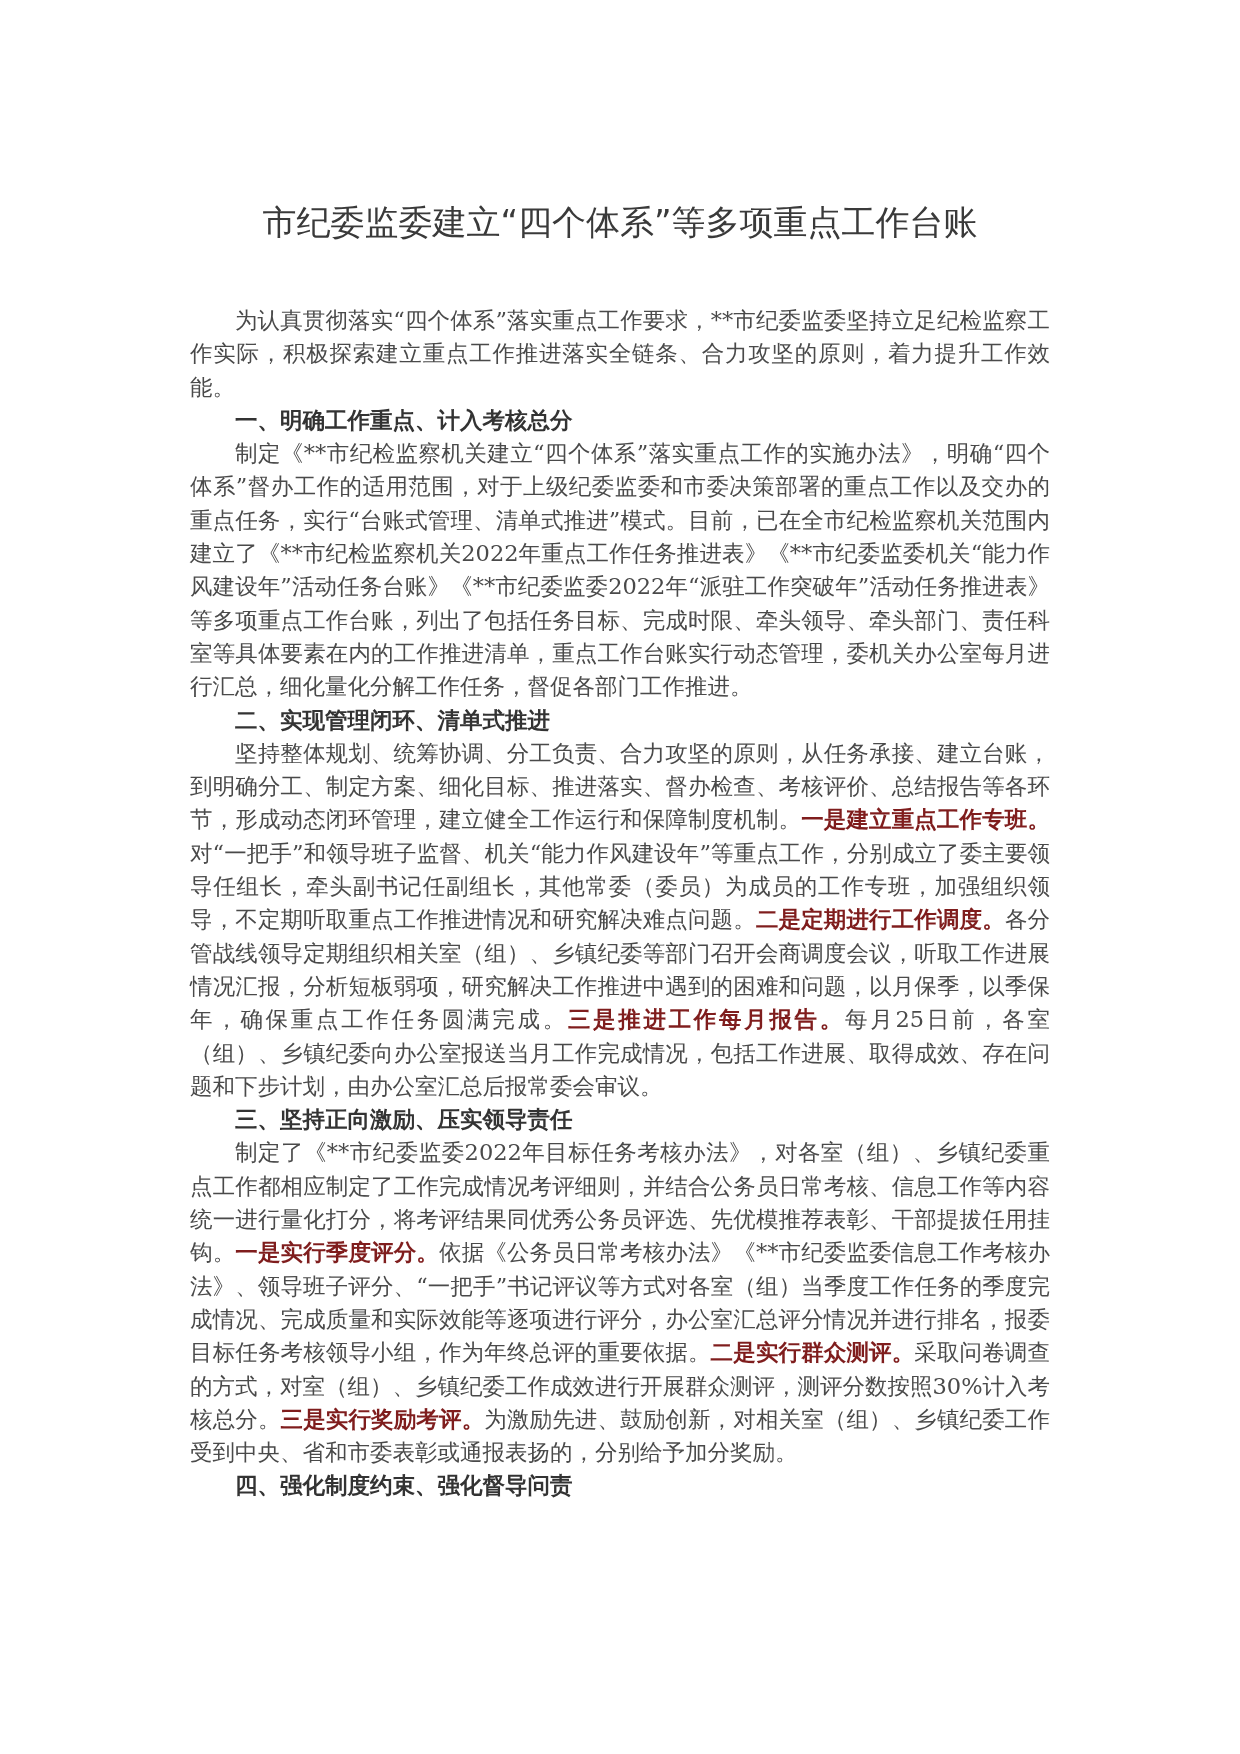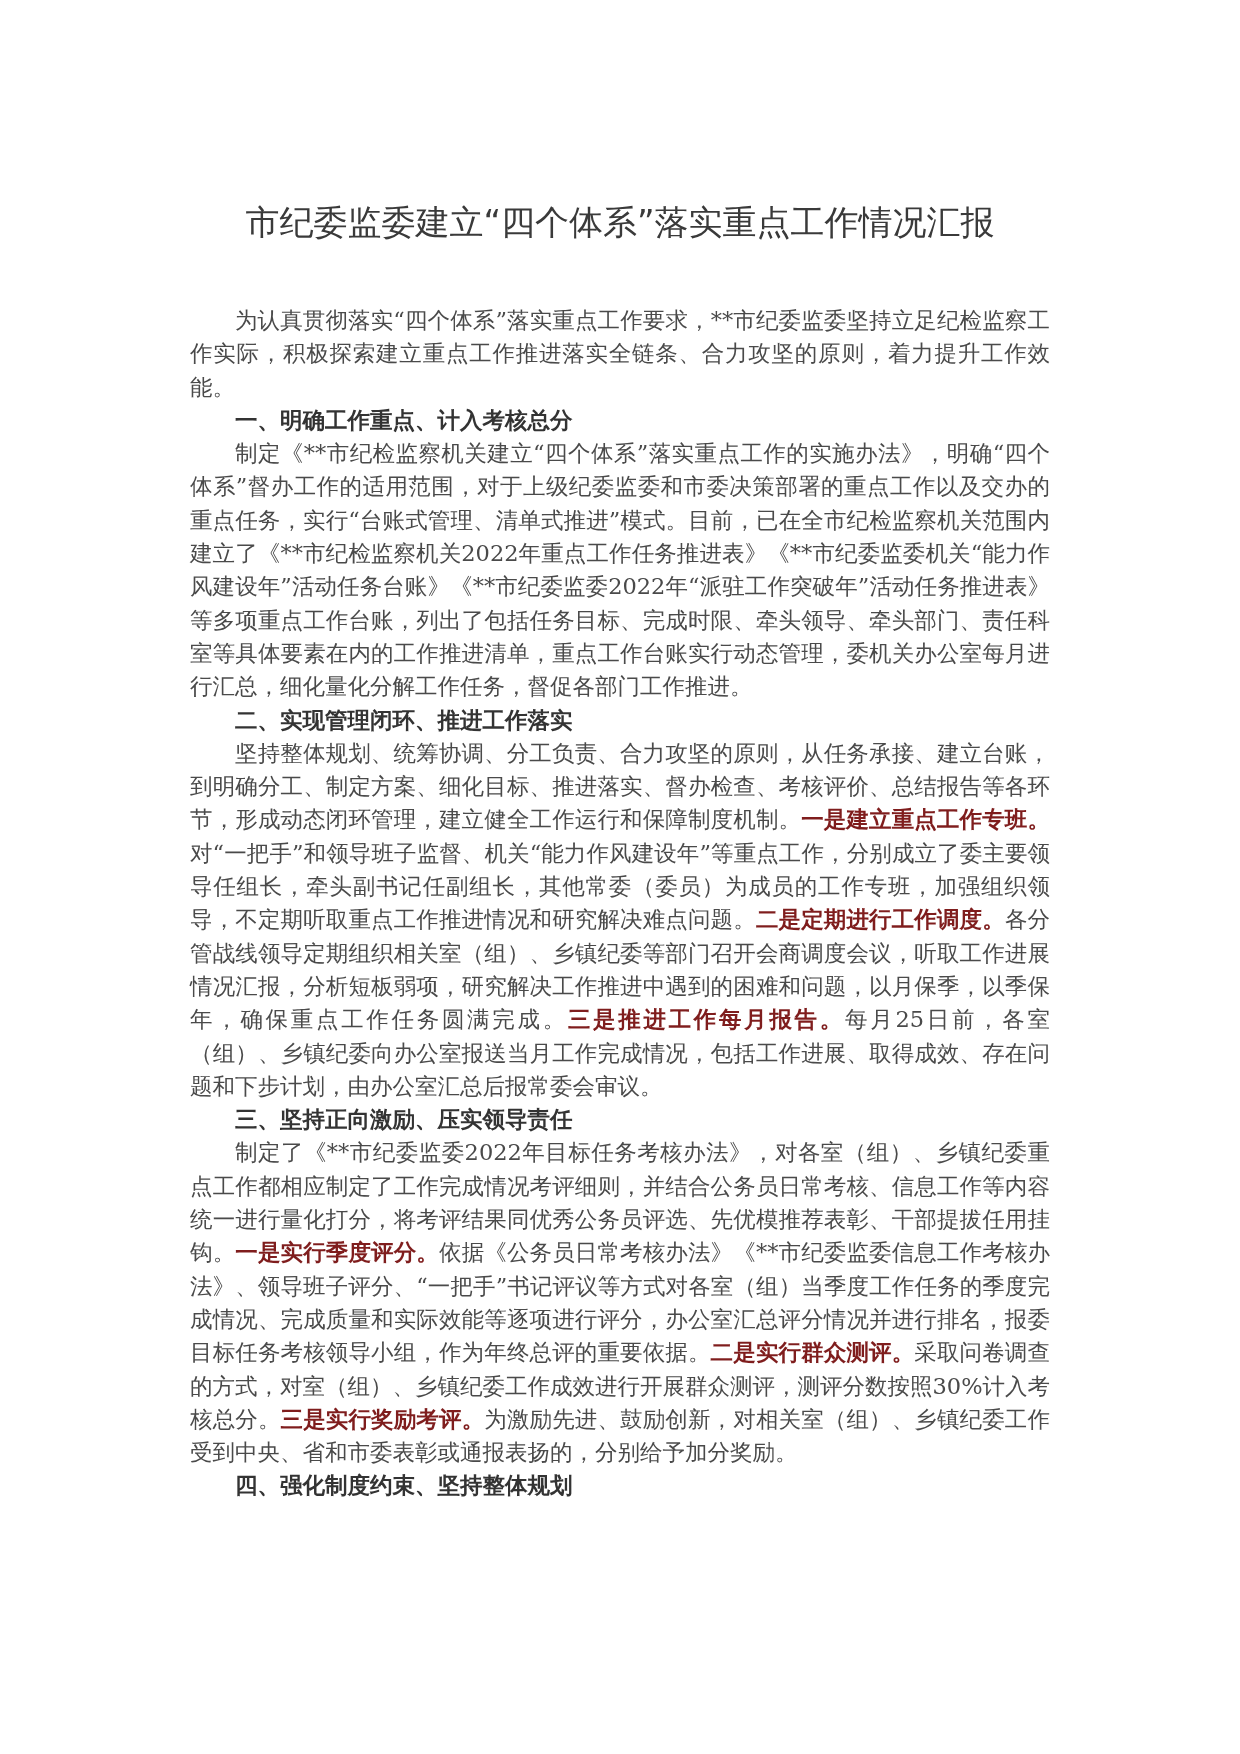--- a/index.html
+++ b/index.html
@@ -22,29 +22,29 @@
     margin: 0; text-indent: 2em;
     font-family: "DejaVu Sans", "Liberation Sans", sans-serif;
     font-weight: bold; font-size: 22.5px; line-height: 33.3px; color: #333;
   }
   .body b { font-family: "DejaVu Sans", "Liberation Sans", sans-serif; font-weight: bold; color: #7f1d1d; }
 </style>
 </head>
 <body>
 
 <div class="page">
-  <div class="title">市纪委监委建立“四个体系”落实重点工作情况汇报</div>
+  <div class="title">市纪委监委建立“四个体系”等多项重点工作台账</div>
 
   <div class="body">
     <p>为认真贯彻落实“四个体系”落实重点工作要求，**市纪委监委坚持立足纪检监察工作实际，积极探索建立重点工作推进落实全链条、合力攻坚的原则，着力提升工作效能。</p>
 
     <h2>一、明确工作重点、计入考核总分</h2>
     <p>制定《**市纪检监察机关建立“四个体系”落实重点工作的实施办法》，明确“四个体系”督办工作的适用范围，对于上级纪委监委和市委决策部署的重点工作以及交办的重点任务，实行“台账式管理、清单式推进”模式。目前，已在全市纪检监察机关范围内建立了《**市纪检监察机关2022年重点工作任务推进表》《**市纪委监委机关“能力作风建设年”活动任务台账》《**市纪委监委2022年“派驻工作突破年”活动任务推进表》等多项重点工作台账，列出了包括任务目标、完成时限、牵头领导、牵头部门、责任科室等具体要素在内的工作推进清单，重点工作台账实行动态管理，委机关办公室每月进行汇总，细化量化分解工作任务，督促各部门工作推进。</p>
 
-    <h2>二、实现管理闭环、推进工作落实</h2>
+    <h2>二、实现管理闭环、清单式推进</h2>
     <p><span>坚持整体规划、统筹协调、分工负责、合力攻坚的原则，从任务承接、建立台账，到明确分工、制定方案、细化目标、推进落实、督办检查、考核评价、总结报告等各环节，形成动态闭环管理，建立健全工作运行和保障制度机制。</span><b>一是建立重点工作专班。</b><span>对“一把手”和领导班子监督、机关“能力作风建设年”等重点工作，分别成立了委主要领导任组长，牵头副书记任副组长，其他常委（委员）为成员的工作专班，加强组织领导，不定期听取重点工作推进情况和研究解决难点问题。</span><b>二是定期进行工作调度。</b><span>各分管战线领导定期组织相关室（组）、乡镇纪委等部门召开会商调度会议，听取工作进展情况汇报，分析短板弱项，研究解决工作推进中遇到的困难和问题，以月保季，以季保年，确保重点工作任务圆满完成。</span><b>三是推进工作每月报告。</b><span>每月25日前，各室（组）、乡镇纪委向办公室报送当月工作完成情况，包括工作进展、取得成效、存在问题和下步计划，由办公室汇总后报常委会审议。</span></p>
 
     <h2>三、坚持正向激励、压实领导责任</h2>
     <p><span>制定了《**市纪委监委2022年目标任务考核办法》，对各室（组）、乡镇纪委重点工作都相应制定了工作完成情况考评细则，并结合公务员日常考核、信息工作等内容统一进行量化打分，将考评结果同优秀公务员评选、先优模推荐表彰、干部提拔任用挂钩。</span><b>一是实行季度评分。</b><span>依据《公务员日常考核办法》《**市纪委监委信息工作考核办法》、领导班子评分、“一把手”书记评议等方式对各室（组）当季度工作任务的季度完成情况、完成质量和实际效能等逐项进行评分，办公室汇总评分情况并进行排名，报委目标任务考核领导小组，作为年终总评的重要依据。</span><b>二是实行群众测评。</b><span>采取问卷调查的方式，对室（组）、乡镇纪委工作成效进行开展群众测评，测评分数按照30%计入考核总分。</span><b>三是实行奖励考评。</b><span>为激励先进、鼓励创新，对相关室（组）、乡镇纪委工作受到中央、省和市委表彰或通报表扬的，分别给予加分奖励。</span></p>
 
-    <h2>四、强化制度约束、坚持整体规划</h2>
+    <h2>四、强化制度约束、强化督导问责</h2>
   </div>
 </div>
 
 </body></html>

